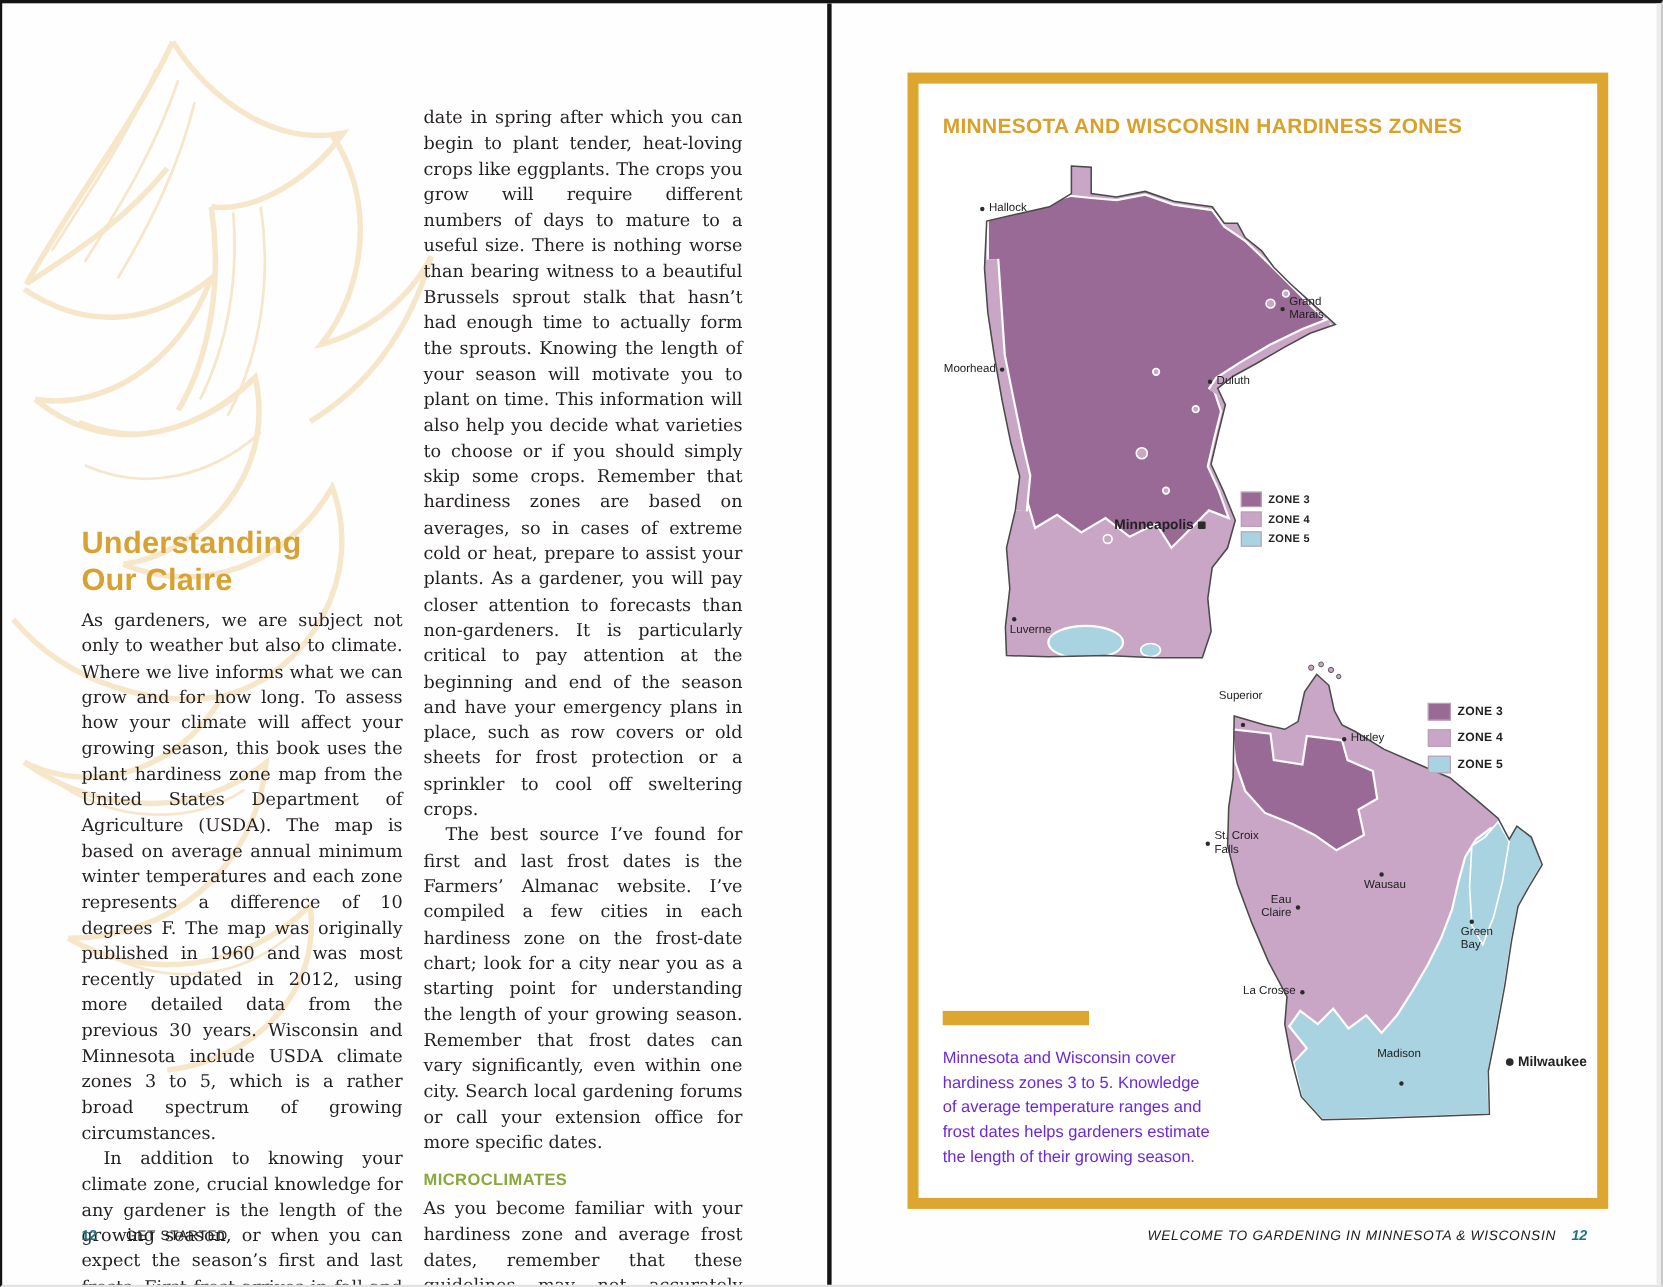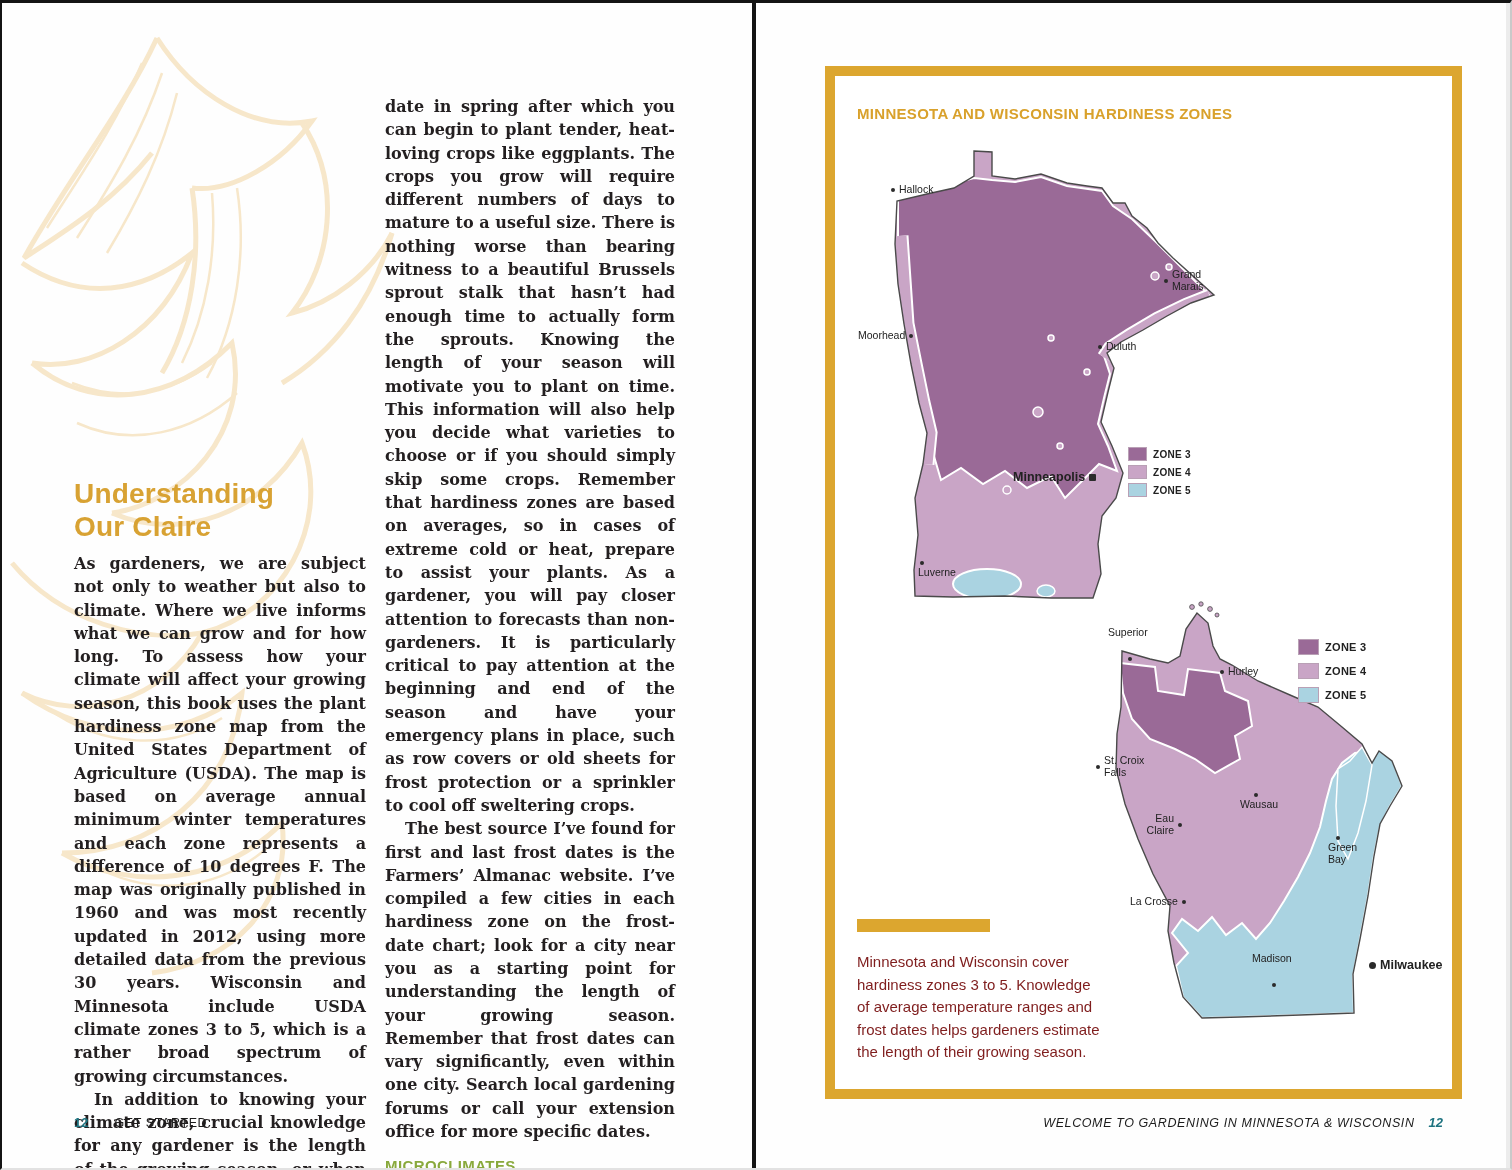--- a/index.html
+++ b/index.html
@@ -14,52 +14,52 @@
   
   .serif{font-family:"DejaVu Serif","Liberation Serif",serif;font-size:16px;line-height:23.3px;
          color:#231f20;text-align:justify;}
   .indent{text-indent:20px;}
   #col1{left:72px;top:474px;width:292px;}
   #col2{left:383px;top:92px;width:290px;}
   .headline{font-family:"Liberation Sans",sans-serif;font-weight:bold;font-size:28px;line-height:33px;
             color:#d8a233;letter-spacing:.2px;}
   .micro-head{font-family:"Liberation Sans",sans-serif;font-weight:bold;font-size:15px;
               letter-spacing:.4px;color:#89a93c;margin:14px 0 6px 0;}
-  .para{margin:0 0 0 0;font-weight:bold;}
+  .para{margin:0 0 0 0;}
   .para + .para{margin-top:0;}
 
   
   .footer{font-size:12.5px;letter-spacing:.6px;color:#1c1c1c;display:flex;align-items:baseline;gap:14px;}
   .pagenum{font-weight:bold;font-size:13px;color:#1e7380;letter-spacing:0;}
   #footer-left{left:72px;top:1112px;gap:26px;}
   #footer-right{right:67px;top:1112px;font-style:italic;}
 
   
   #figure-frame{left:823px;top:63px;width:637px;height:1033px;border:10px solid #dca62f;box-sizing:border-box;background:#fff;}
-  #figure-title{left:855px;top:102px;width:560px;font-weight:bold;font-size:15px;letter-spacing:.3px;color:#d9a12b;}
+  #figure-title{left:855px;top:102px;width:560px;font-weight:bold;font-size:19px;letter-spacing:.3px;color:#d9a12b;}
 
   .legend{display:flex;flex-direction:column;}
   .legend-row{display:flex;align-items:center;gap:6px;}
   .swatch{width:17px;height:12px;display:inline-block;border:1px solid #b9a0b5;}
   .legend-label{font-size:10px;font-weight:bold;letter-spacing:.3px;color:#222;}
   #legend-mn{left:1126px;top:444px;gap:4px;}
   #legend-wi{left:1296px;top:636px;gap:8px;}
 
   .city{display:flex;align-items:center;gap:4px;font-size:10.5px;color:#222;line-height:11.5px;}
   .city .dot{width:4px;height:4px;border-radius:50%;background:#2b2b2b;flex:0 0 auto;}
   .city.big{font-weight:bold;font-size:12.5px;padding-left:27px;}
   .city.big .dot{width:7px;height:7px;}
   .city.sq .dot{border-radius:1px;width:7px;height:7px;}
   .city.col{flex-direction:column;align-items:flex-start;gap:18px;}
   .city.col .dot{margin-left:20px;}
   .city.colrev{flex-direction:column-reverse;align-items:flex-start;gap:2px;}
   .city.colrev .dot{margin-left:14px;}
   .wrapped{width:46px;}
 
-  .caption{left:855px;top:948px;width:250px;font-size:15px;line-height:22.5px;color:#7f1d1d;}
+  .caption{left:855px;top:948px;width:250px;font-size:15px;line-height:22.5px;color:#6d28d9;}
   #caption-bar{left:855px;top:916px;width:133px;height:13px;background:#dca62f;}
 </style>
 </head>
 <body>
 
 <div id="spread">
 
   <svg class="abs" style="left:0;top:0" width="430" height="980" viewBox="0 0 430 980">
     <g fill="none" stroke="#f7e7ca" stroke-width="5">
       <path d="M155,35 C120,110 70,170 22,255 C60,230 110,200 150,150"></path>

